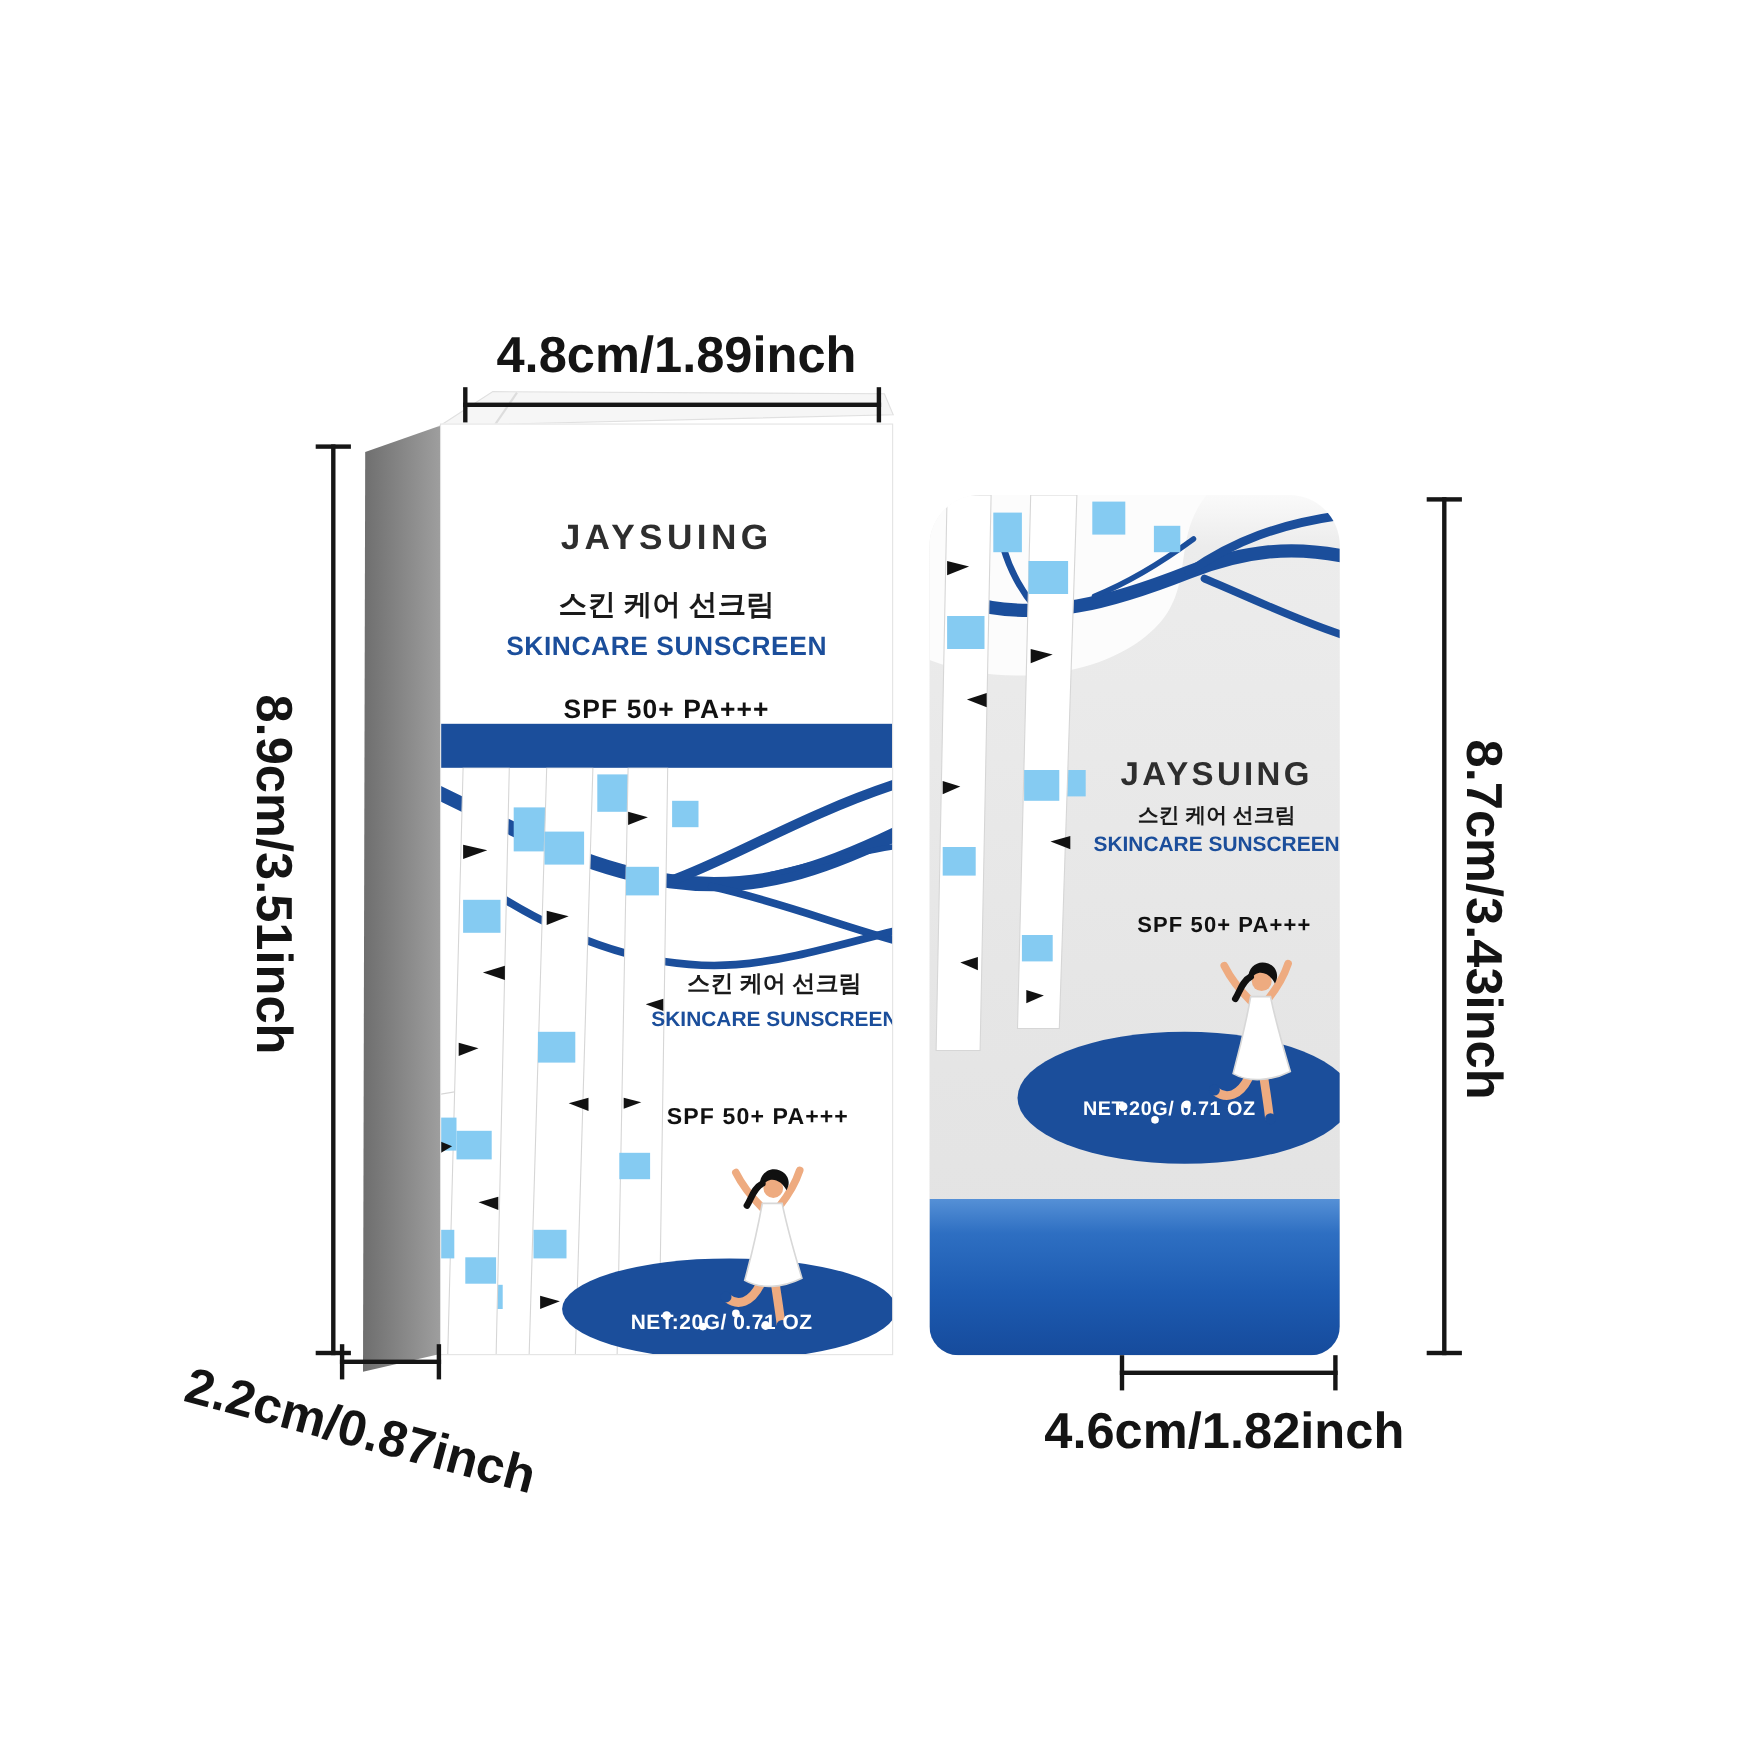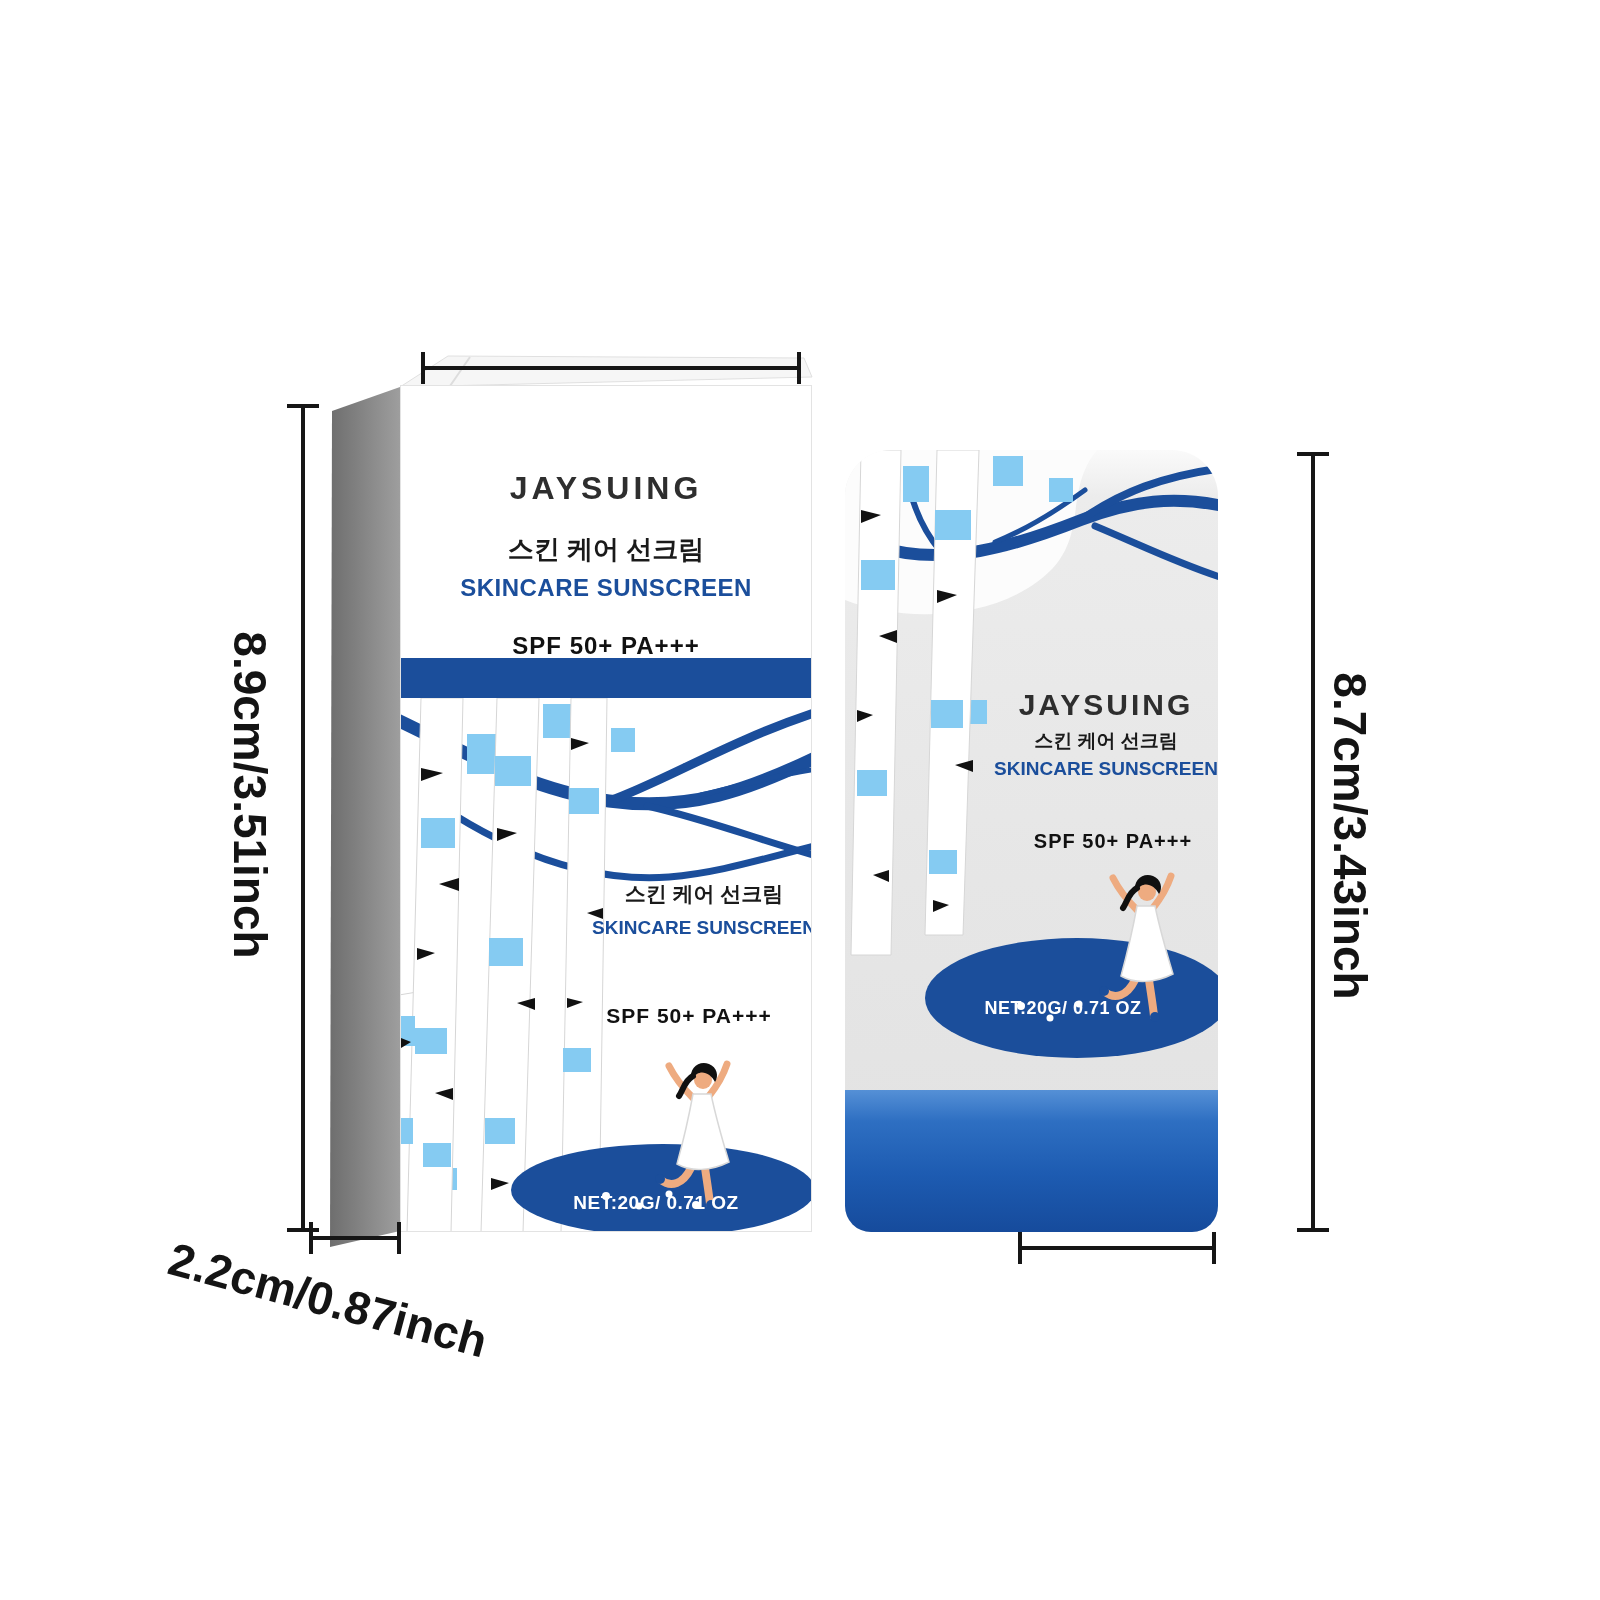--- a/index.html
+++ b/index.html
@@ -240,26 +240,28 @@
     </svg>
 
     <div class="tube-text tube-brand">JAYSUING</div>
     <div class="tube-text tube-kr">스킨 케어 선크림</div>
     <div class="tube-text tube-en">SKINCARE SUNSCREEN</div>
     <div class="tube-text tube-spf">SPF 50+ PA+++</div>
     <div class="tube-text tube-net">NET:20G/ 0.71 OZ</div>
     <div class="tube-cap"></div>
   </div>
 
+  <div class="dim-label" style="left:410px; top:294px; width:410px;">4.8cm/1.89inch</div>
   <div class="dline h" style="left:421px; top:366px; width:380px;"></div>
 
   <div class="dline v" style="left:301px; top:404px; height:828px;"></div>
   <div class="dim-label rot90" style="left:70px; top:767px; width:360px;">8.9cm/3.51inch</div>
 
   <div class="dline h" style="left:309px; top:1236px; width:92px;"></div>
   <div class="dim-label rot15" style="left:128px; top:1272px; width:400px;">2.2cm/0.87inch</div>
 
   <div class="dline v" style="left:1311px; top:452px; height:780px;"></div>
   <div class="dim-label rot90" style="left:1170px; top:808px; width:360px;">8.7cm/3.43inch</div>
 
   <div class="dline h" style="left:1018px; top:1246px; width:198px;"></div>
+  <div class="dim-label" style="left:913px; top:1272px; width:400px;">4.6cm/1.82inch</div>
 
 </div>
 
 </body></html>

